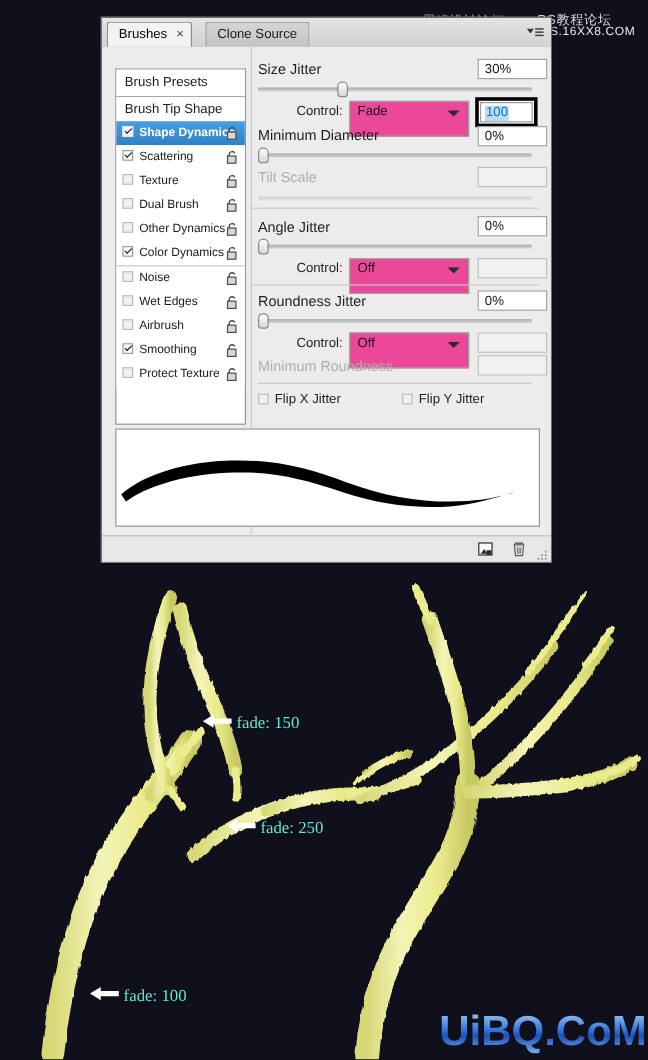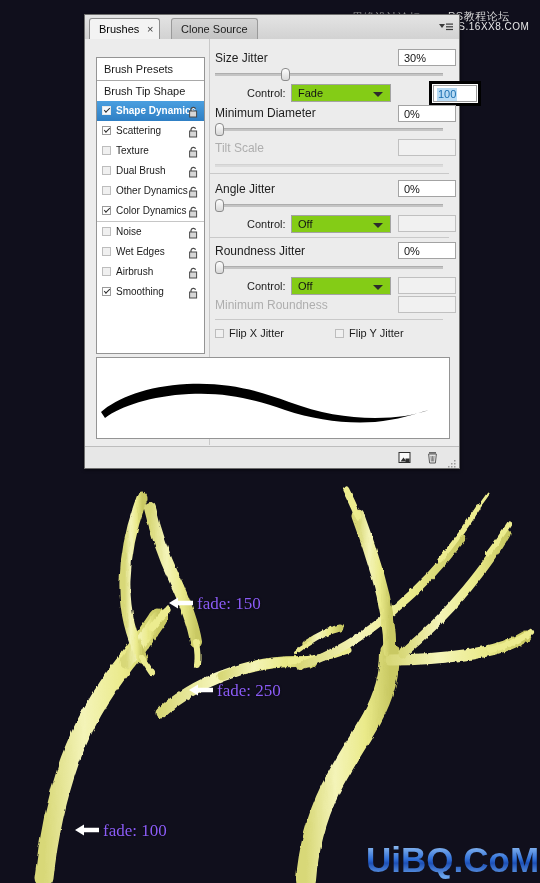--- a/index.html
+++ b/index.html
@@ -258,22 +258,22 @@
     border-radius: 4px 4px 3px 3px;
     box-sizing: border-box;
   }
   .ctl-ctlabel {
     position: absolute;
     font-size: 11px;
     color: #1d1d1d;
   }
   .combo {
     position: absolute;
-    height: 18px;
-    background: #84cc16;
+    height: 30px;
+    background: #ec4899;
     border: 1px solid #a3a3a3;
     font-size: 11px;
     color: #141414;
     line-height: 17px;
     padding-left: 6px;
     box-sizing: border-box;
   }
   .combo .arr {
     position: absolute;
     right: 7px; top: 7px;
@@ -346,22 +346,22 @@
   }
   .grip {
     position: absolute;
     right: 2px; bottom: 2px;
     width: 11px; height: 11px;
   }
 
   
   .anno {
     position: absolute;
-    color: #8b5cf6;
-    font-size: 17px;
+    color: #5eead4;
+    font-size: 14px;
     white-space: nowrap;
     font-family: "Liberation Serif", serif;
     text-shadow: 0 0 2px rgba(0,0,0,0.6);
   }
   .anno .arrow { margin-right: 3px; vertical-align: -1px; }
 
   
   #uibq-logo {
     position: absolute;
     left: 366px;
@@ -591,37 +591,46 @@
         <div class="opt-row">
           <span class="cbx on"></span><span>Smoothing</span>
           <span class="lock">
             <svg width="11" height="12" viewBox="0 0 11 12">
                 <path d="M3 5 V3.4 a2.4 2.4 0 0 1 4.6 -0.6" fill="none" stroke="#4a4a4a" stroke-width="1.2"></path>
                 <rect x="1.6" y="5" width="7" height="6" fill="#d7d7d7" stroke="#4a4a4a" stroke-width="1"></rect>
               </svg>
           </span>
         </div>
 
+        <div class="opt-row">
+          <span class="cbx off"></span><span>Protect Texture</span>
+          <span class="lock">
+            <svg width="11" height="12" viewBox="0 0 11 12">
+                <path d="M3 5 V3.4 a2.4 2.4 0 0 1 4.6 -0.6" fill="none" stroke="#4a4a4a" stroke-width="1.2"></path>
+                <rect x="1.6" y="5" width="7" height="6" fill="#d7d7d7" stroke="#4a4a4a" stroke-width="1"></rect>
+              </svg>
+          </span>
+        </div>
       </div>
 
       <div class="right-col">
 
         <div class="ctl-label" style="left:0; top:2px;">Size Jitter</div>
         <div class="val-box" style="left:183px; top:0px;">30%</div>
         <div class="slider" style="left:0; top:19px; width:228px;">
           <div class="track"></div>
           <div class="knob" style="left:66px;"></div>
         </div>
 
         <div class="ctl-ctlabel" style="left:32px; top:38px;">Control:</div>
         <div class="combo" style="left:76px; top:35px; width:100px;">
           <span>Fade</span>
           <span class="arr"></span>
         </div>
-        <div class="focus-field" style="left:181px; top:32px; width:52px; height:25px;margin-left:33px;">
+        <div class="focus-field" style="left:181px; top:32px; width:52px; height:25px;">
           <div class="inner">
             <span class="sel-text">100</span>
           </div>
         </div>
 
         <div class="ctl-label" style="left:0; top:57px;">Minimum Diameter</div>
         <div class="val-box" style="left:183px; top:56px;">0%</div>
         <div class="slider" style="left:0; top:74px; width:228px;">
           <div class="track"></div>
           <div class="knob" style="left:0px;"></div>

